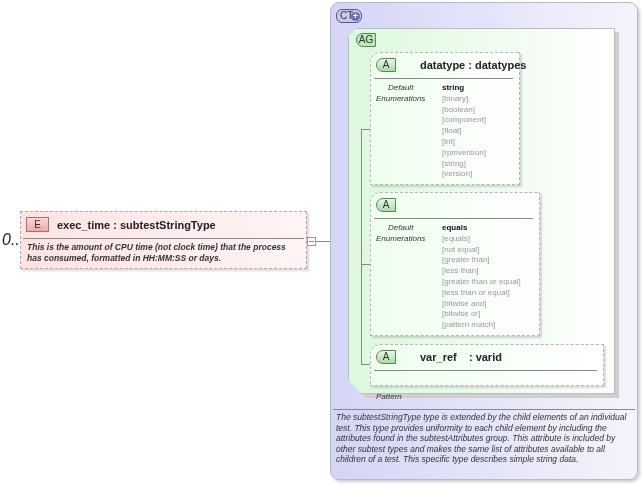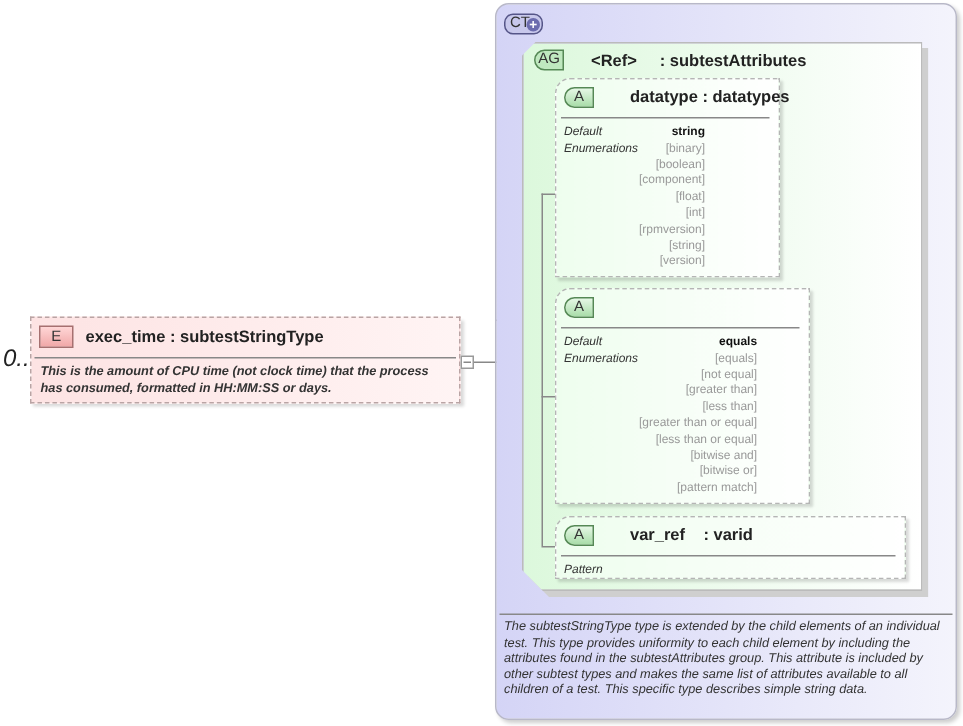--- a/index.html
+++ b/index.html
@@ -45,45 +45,45 @@
     }
     .ct-title { margin-left: 7px; font-size: 11px; font-weight: bold; color: #222; }
 
     .ag-box {
       position: absolute; left: 348px; top: 28px; width: 267px; height: 366px;
       border: 1px solid #bbb;
       background: linear-gradient(to right, #dcf8dc, #ffffff);
       clip-path: polygon(9px 0, 100% 0, 100% 100%, 14px 100%, 0 calc(100% - 14px), 0 9px);
     }
     .ag-shadow { position: absolute; left: 352px; top: 32px; width: 267px; height: 366px; background: #cfcfcf; clip-path: polygon(9px 0, 100% 0, 100% 100%, 14px 100%, 0 calc(100% - 14px), 0 9px); }
-    .ag-head { position: absolute; left: 356px; top: 33px; display: flex; align-items: flex-end; gap: 12px; }
+    .ag-head { position: absolute; left: 356px; top: 33px; display: flex; align-items: center; }
     .badge-ag {
       width: 20px; height: 14px; border: 1px solid #558855; border-radius: 7px 0 0 7px;
       background: #bfe8bf; font-size: 10px; color: #333; line-height: 12px; text-align: center;
     }
     .ag-title { margin-left: 6px; font-size: 11px; font-weight: bold; color: #222; white-space: pre; }
 
     .attr-box {
       position: absolute; border: 1px dashed #b5b5b5;
       background: linear-gradient(to right, #eefeee, #ffffff);
       border-radius: 10px 0 0 0;
       box-shadow: 2px 2px 2px rgba(0,0,0,0.15);
     }
     .attr-head { position: absolute; left: 5px; top: 5px; display: flex; align-items: center; }
     .badge-a {
       width: 20px; height: 14px; border: 1px solid #558855; border-radius: 7px 0 0 7px;
       background: linear-gradient(#e6f8e6, #a8dca8); font-size: 10px; color: #333; text-align: center; line-height: 12px;
     }
     .attr-title { margin-left: 24px; font-size: 11px; font-weight: bold; color: #222; white-space: pre; }
     .attr-sep { position: absolute; left: 3px; right: 6px; top: 25px; border-top: 1px solid #888; }
-    .prop-labels { position: absolute; left: 5px; top: 30px; font-size: 8px; font-style: italic; color: #333; line-height: 10.8px; }
-    .prop-values { position: absolute; left: 55px; top: 30px; font-size: 8px; color: #999; line-height: 10.8px; text-align: right; }
+    .prop-labels { position: absolute; left: 5px; top: 30px; font-size: 8px; font-style: italic; color: #333; line-height: 10.8px; text-align: center; }
+    .prop-values { position: absolute; left: 71px; top: 30px; font-size: 8px; color: #999; line-height: 10.8px; }
     .prop-values .def { color: #111; font-weight: bold; }
     .pattern-row { position: absolute; left: 5px; top: 30px; font-size: 8px; display: flex; gap: 14px; }
-    .pattern-row .lbl { font-style: italic; color: #333; }
+    .pattern-row .lbl { font-style: italic; color: #333; margin-top: 17px; }
     .pattern-row .val { color: #777; }
 
     .ct-desc-sep { position: absolute; left: 333px; width: 302px; top: 409px; border-top: 1px solid #888; }
     .ct-desc { position: absolute; left: 336px; top: 412px; width: 300px; font-size: 8.5px; font-style: italic; color: #333; line-height: 10.6px; }
   </style>
 </head>
 <body>
 
 <div class="mult">0..1</div>
 <div class="elem-box">
@@ -105,21 +105,20 @@
       <span>CT</span>
       <span class="plus">+</span>
     </div>
   </div>
 </div>
 
 <div class="ag-shadow"></div>
 <div class="ag-box"></div>
 <div class="ag-head">
   <div class="badge-ag">AG</div>
-  <div class="ag-title">&lt;Ref&gt;     : subtestAttributes</div>
 </div>
 
 <div class="conn" style="left:361px; top:129px; height:235px; border-left-width:1px;"></div>
 <div class="conn" style="left:361px; top:129px; width:10px; border-top-width:1px;"></div>
 <div class="conn" style="left:361px; top:264px; width:10px; border-top-width:1px;"></div>
 <div class="conn" style="left:361px; top:364px; width:10px; border-top-width:1px;"></div>
 
 <div class="attr-box" style="left:370px; top:52px; width:150px; height:133px;">
   <div class="attr-head">
     <div class="badge-a">A</div>

